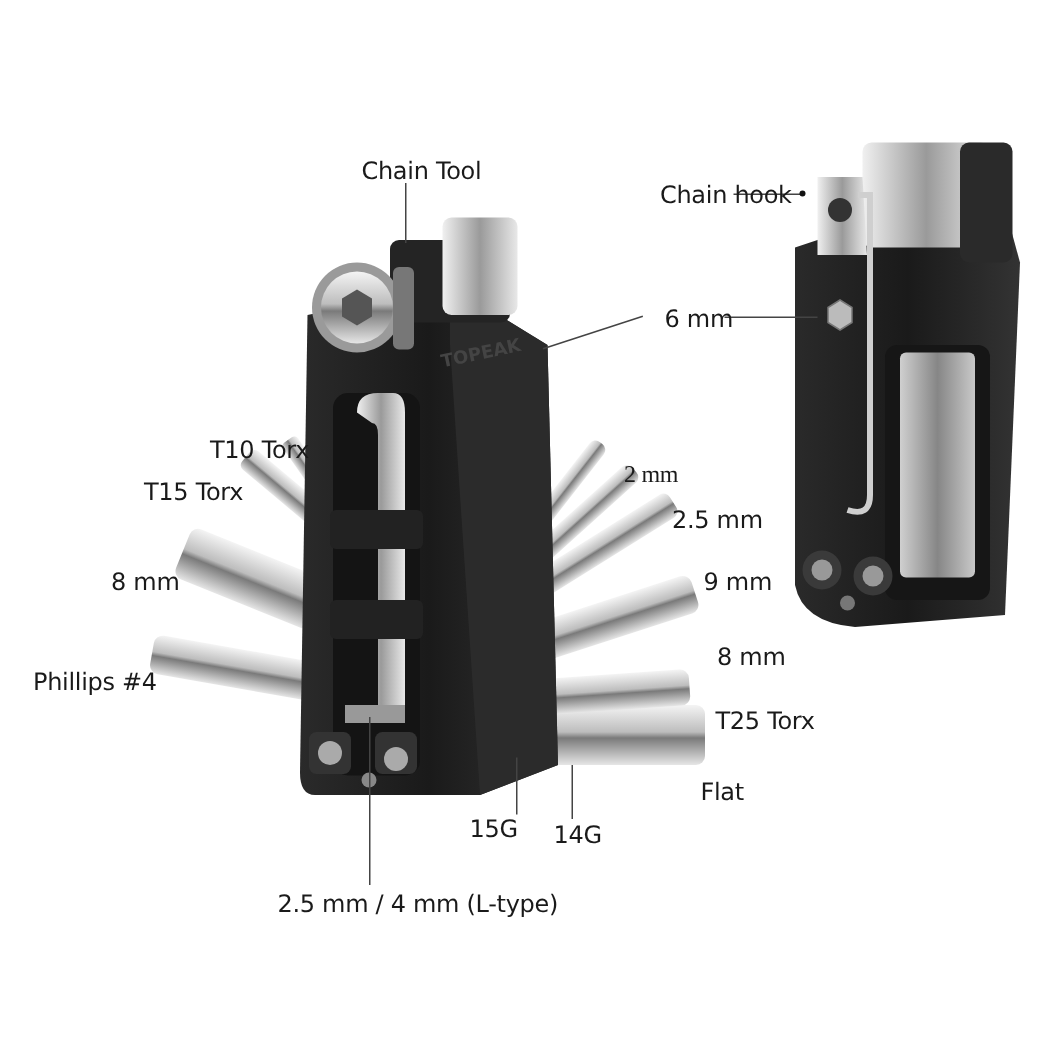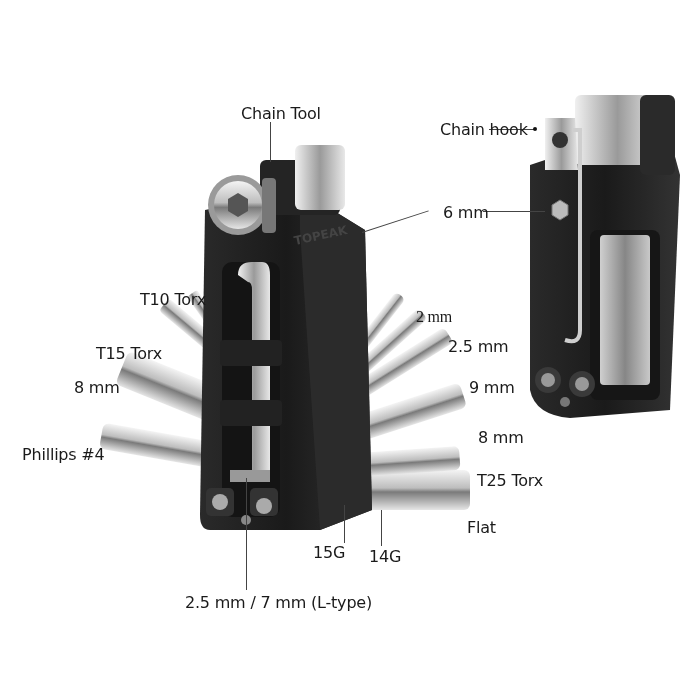--- a/index.html
+++ b/index.html
@@ -102,24 +102,24 @@
 <div class="line" style="left:483px; top:211px; width:62px; height:1px;"></div>
 <div class="line" style="left:362px; top:232px; width:70px; height:1px; transform:rotate(-18deg); transform-origin:left center;"></div>
 <div class="line" style="left:344px; top:505px; width:1px; height:38px;"></div>
 <div class="line" style="left:381px; top:510px; width:1px; height:36px;"></div>
 <div class="line" style="left:246px; top:478px; width:1px; height:112px;"></div>
 
 <div class="label" style="left:241px; top:104px;">Chain Tool</div>
 <div class="label" style="left:440px; top:120px;">Chain hook</div>
 <div class="label" style="left:443px; top:203px;">6 mm</div>
 <div class="label" style="left:140px; top:290px;">T10 Torx</div>
-<div class="label" style="left:96px; top:344px;">T15 Torx</div>
+<div class="label" style="left:96px; top:318px;">T15 Torx</div>
 <div class="label" style="left:74px; top:378px;">8 mm</div>
 <div class="label" style="left:22px; top:445px;">Phillips #4</div>
 <div class="label" style="left:416px; top:308px;font-family:Liberation Serif, serif;">2 mm</div>
 <div class="label" style="left:448px; top:337px;">2.5 mm</div>
 <div class="label" style="left:469px; top:378px;">9 mm</div>
 <div class="label" style="left:478px; top:428px;">8 mm</div>
 <div class="label" style="left:477px; top:471px;">T25 Torx</div>
 <div class="label" style="left:467px; top:518px;">Flat</div>
 <div class="label" style="left:313px; top:543px;">15G</div>
 <div class="label" style="left:369px; top:547px;">14G</div>
-<div class="label" style="left:185px; top:593px;">2.5 mm / 7 mm (L-type)</div>
+<div class="label" style="left:185px; top:593px;">2.5 mm / 4 mm (L-type)</div>
 
 </body></html>

